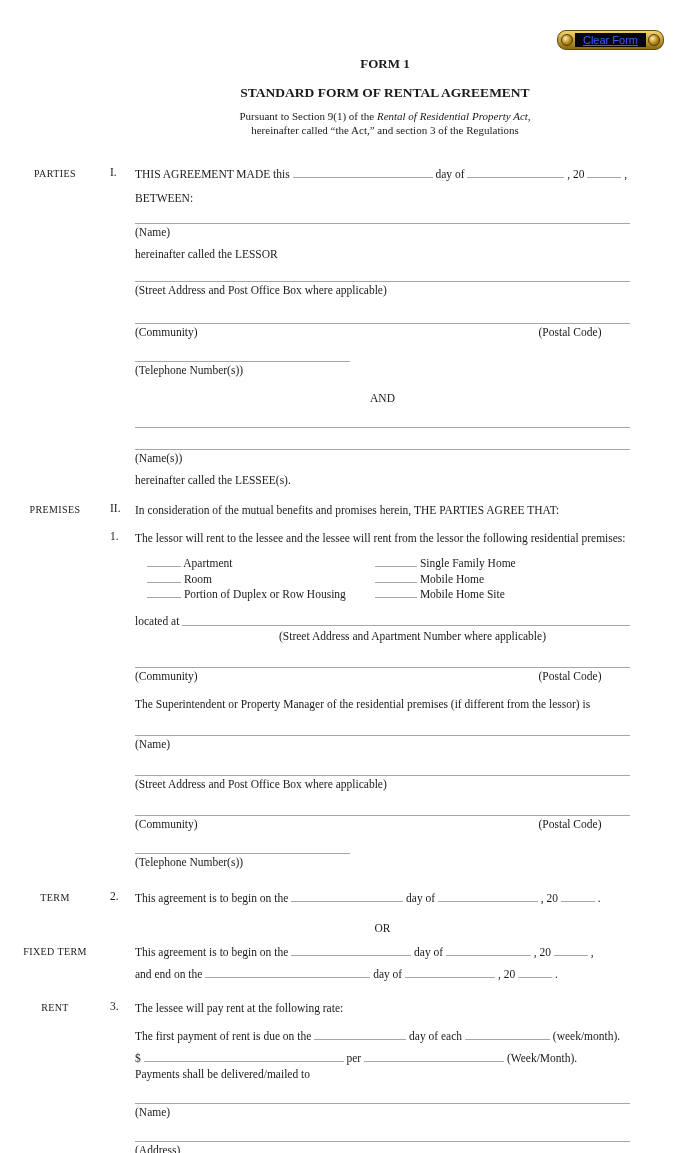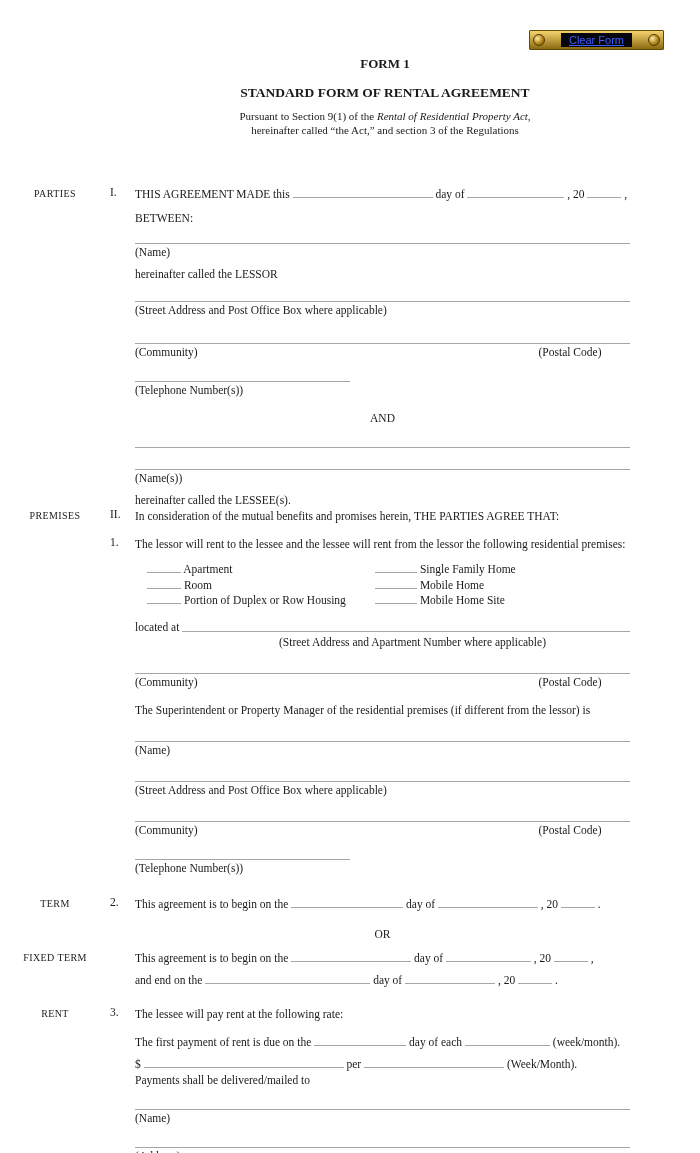--- a/index.html
+++ b/index.html
@@ -7,23 +7,23 @@
     position:relative;
     width:700px; height:1153px;
     font-family:"Liberation Serif", serif;
     font-size:11.5px; color:#1a1a1a;
     overflow:hidden;
   }
 
   
   .clear-btn {
     position:absolute; top:30px; right:36px;
-    display:flex; align-items:center; gap:16px;
+    display:flex; align-items:center; gap:2px;
     background:linear-gradient(#f5d46e, #8a6a10);
-    border:1px solid #5f4a06; border-radius:1px;
+    border:1px solid #5f4a06; border-radius:9px;
     padding:2px 3px; height:14px; cursor:pointer;
   }
   .knob {
     width:10px; height:10px; border-radius:50%;
     background:radial-gradient(circle at 35% 35%, #ffeaa6, #b5851a 55%, #6b4e08);
     border:1px solid #4f3c05;
   }
   .clear-label {
     background:#06060f; color:#3a5fff; text-decoration:underline;
     font-family:"Liberation Sans", sans-serif; font-size:11px;
@@ -39,22 +39,22 @@
 
   
   .row { display:flex; padding-right:70px; }
   .side {
     flex:0 0 110px; width:110px; text-align:center;
     font-size:10px; letter-spacing:0.4px; padding-top:2px;
   }
   .num { flex:0 0 25px; width:25px; }
   .content { flex:1; min-width:0; }
 
-  .mt34 { margin-top:50px; } .mt20 { margin-top:20px; } .mt18 { margin-top:18px; }
-  .mt16 { margin-top:16px; } .mt14 { } .mt12 { margin-top:12px; }
+  .mt34 { margin-top:30px; } .mt20 { margin-top:20px; } .mt18 { margin-top:18px; }
+  .mt16 { margin-top:16px; } .mt14 { margin-top:14px; } .mt12 { margin-top:12px; }
   .mt10 { margin-top:10px; } .mt8 { margin-top:8px; } .mt6 { margin-top:6px; } .mt4 { margin-top:4px; }
 
   .line-txt { line-height:16px; }
   .bl {
     display:inline-block; border-bottom:1px solid #a6a6a6;
     height:10px; vertical-align:baseline;
   }
   .fline { border-bottom:1px solid #a6a6a6; height:13px; }
   .shortline { border-bottom:1px solid #a6a6a6; height:13px; width:215px; }
   .cap { line-height:15px; margin-top:1px; }

